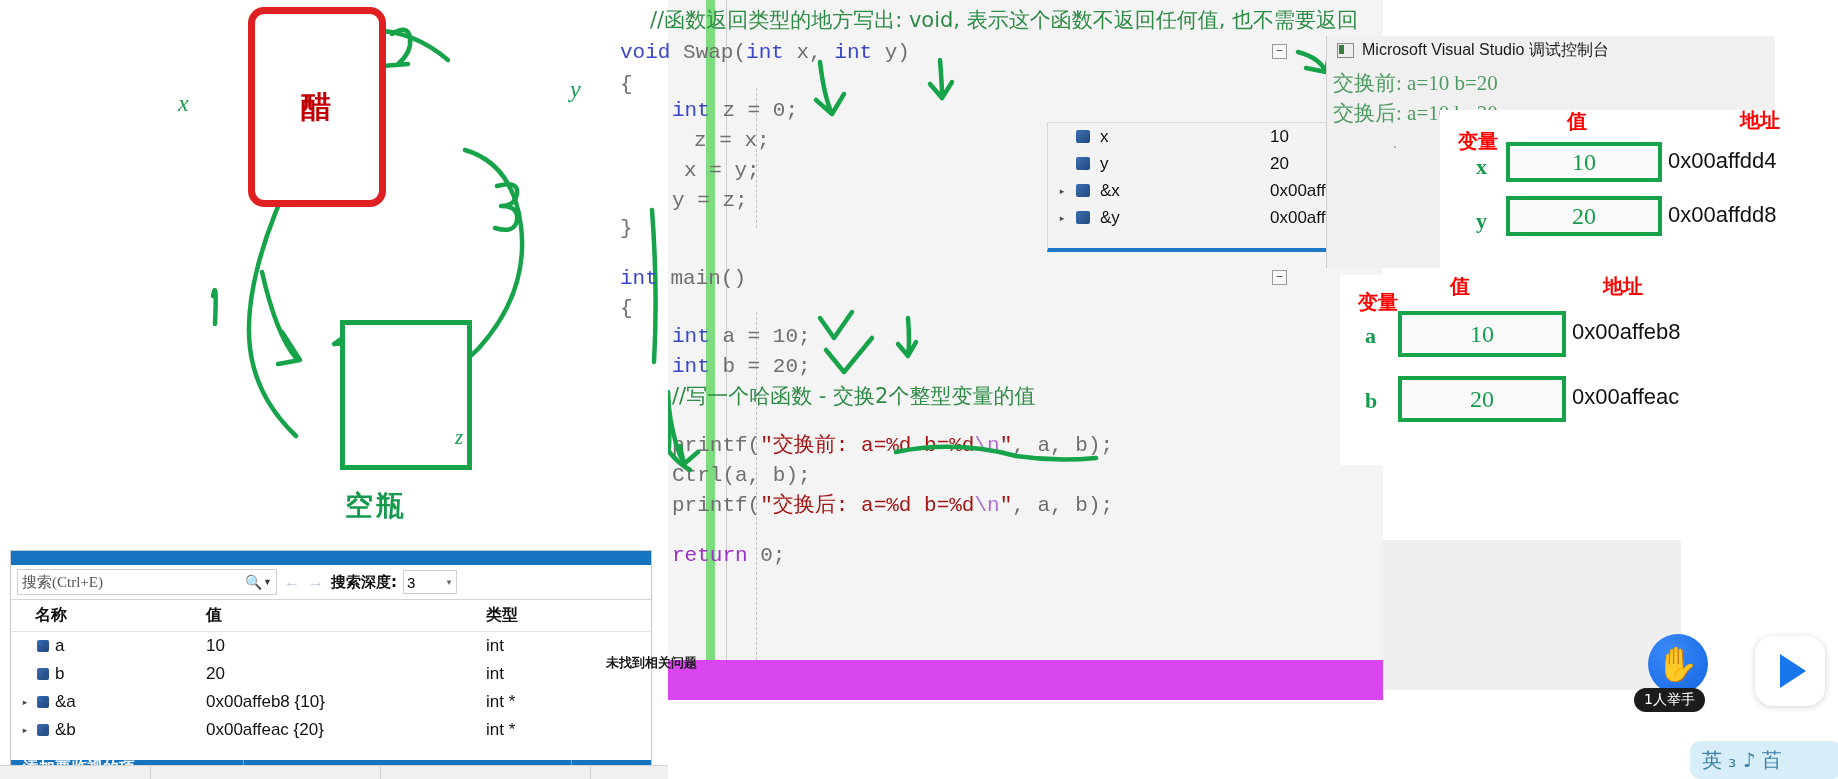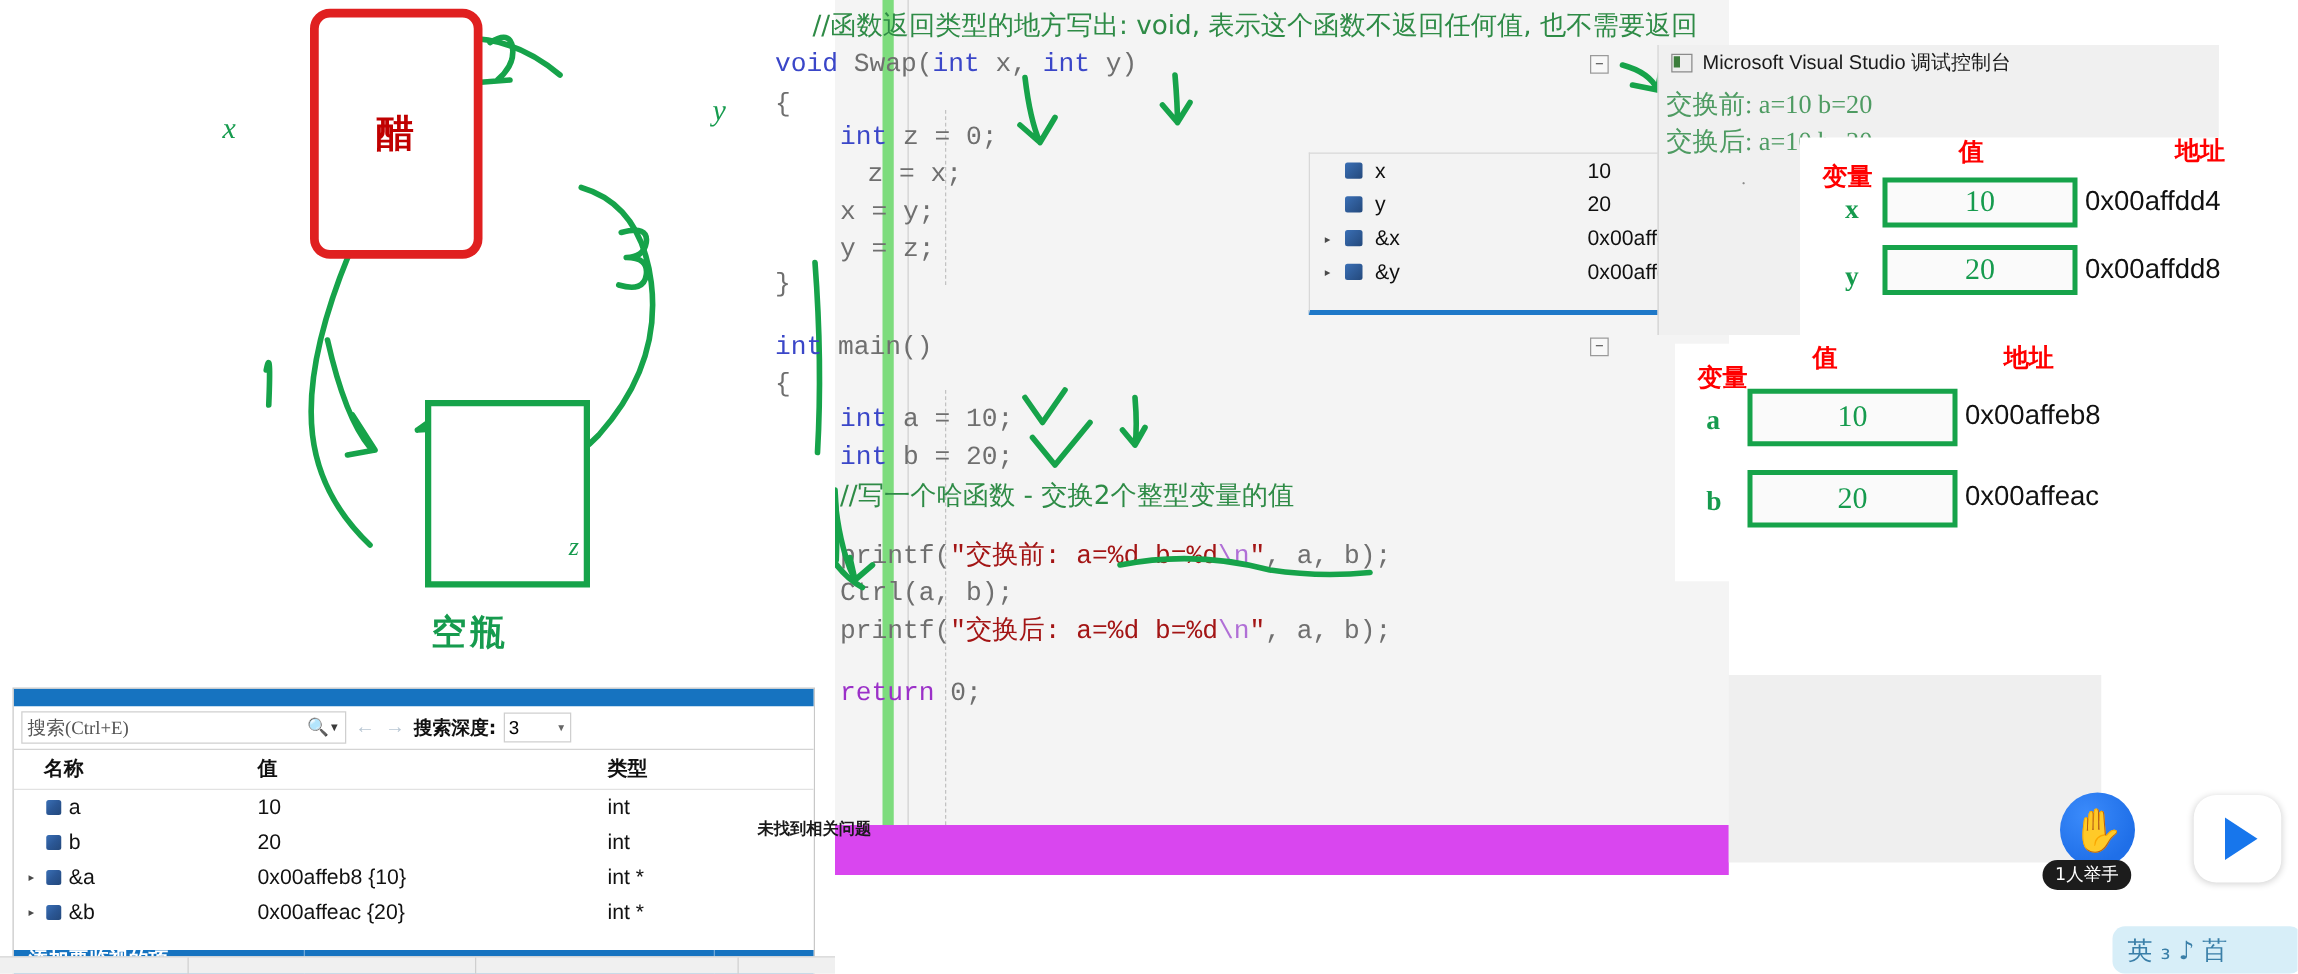--- a/index.html
+++ b/index.html
@@ -262,21 +262,21 @@
 
     <div class="collapse" style="left:604px;top:44px;">−</div>
     <div class="collapse" style="left:604px;top:270px;">−</div>
 
     <div id="code-lines">
         <div class="code-line" style="top: 10px; left: -18px;"><span class="cmt">//函数返回类型的地方写出: void, 表示这个函数不返回任何值, 也不需要返回</span></div>
         <div class="code-line" style="top: 42px; left: -48px;"><span class="kw">void</span> Swap(<span class="kw">int</span> x, <span class="kw">int</span> y)</div>
         <div class="code-line" style="top: 74px; left: -48px;">{</div>
         <div class="code-line" style="top: 100px; left: 4px;"><span class="kw">int</span> z = 0;</div>
         <div class="code-line" style="top: 130px; left: 4px; margin-left: 22px;">z = x;</div>
-        <div class="code-line" style="top: 160px; left: 4px;">x = y;</div>
+        <div class="code-line" style="top: 160px; left: 16px;">x = y;</div>
         <div class="code-line" style="top: 190px; left: 4px;">y = z;</div>
         <div class="code-line" style="top: 218px; left: -48px;">}</div>
         <div class="code-line" style="top: 268px; left: -48px;"><span class="kw">int</span> main()</div>
         <div class="code-line" style="top: 298px; left: -48px;">{</div>
         <div class="code-line" style="top: 326px; left: 4px;"><span class="kw">int</span> a = 10;</div>
         <div class="code-line" style="top: 356px; left: 4px;"><span class="kw">int</span> b = 20;</div>
         <div class="code-line" style="top: 386px; left: 4px;"><span class="cmt">//写一个哈函数 - 交换2个整型变量的值</span></div>
         <div class="code-line" style="top: 435px; left: 4px;">printf(<span class="str">"交换前: a=%d b=%d</span><span class="esc">\n</span><span class="str">"</span>, a, b);</div>
         <div class="code-line" style="top: 465px; left: 4px;">Ctrl(a, b);</div>
         <div class="code-line" style="top: 495px; left: 4px;">printf(<span class="str">"交换后: a=%d b=%d</span><span class="esc">\n</span><span class="str">"</span>, a, b);</div>

